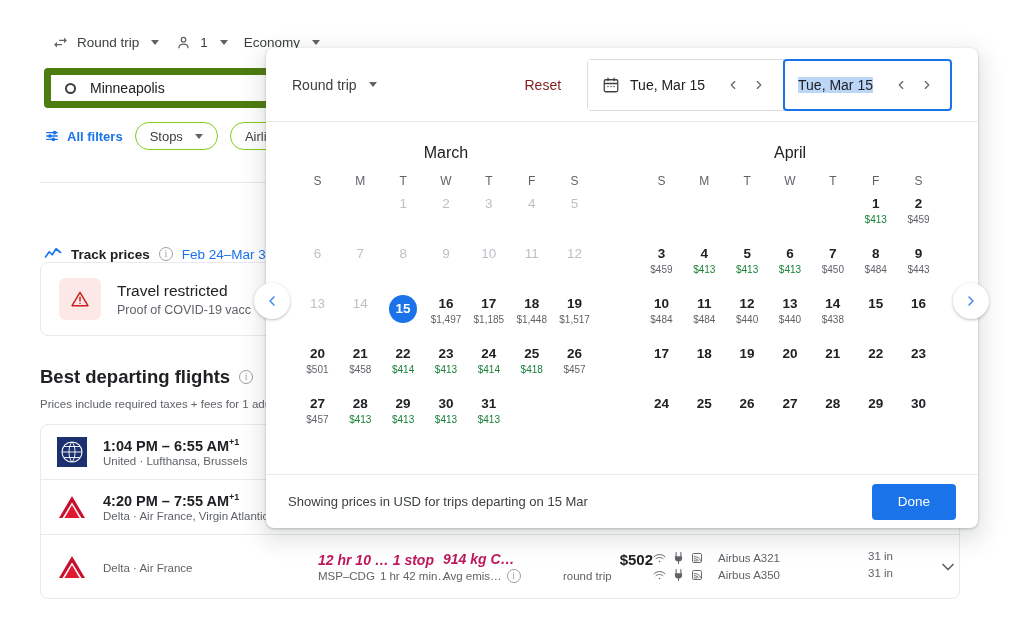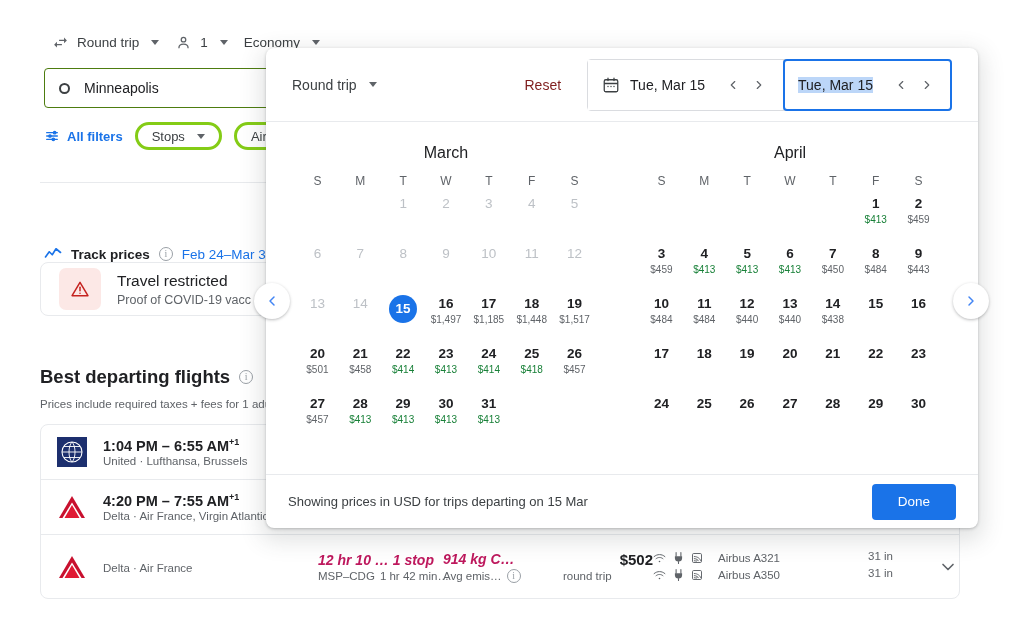--- a/index.html
+++ b/index.html
@@ -14,36 +14,36 @@
 
   
   .page { position: absolute; inset: 0; background:#fff; }
 
   .topbar { position:absolute; left:44px; top:28px; display:flex; align-items:center; gap:0; }
   .tb-item { display:flex; align-items:center; gap:8px; padding:6px 8px; font-size:13.5px; color:#3c4043; cursor:pointer; border-radius:4px; white-space:nowrap; }
   .caret { width:0;height:0;border-left:4px solid transparent;border-right:4px solid transparent;border-top:5px solid #5f6368; margin-left:4px; }
   .ic { display:inline-flex; align-items:center; justify-content:center; }
 
   .searchbox { position:absolute; left:44px; top:68px; width:300px; height:40px;
-    border:1px solid #4d7c0f; border-radius:4px; display:flex; align-items:center; padding:0 14px; gap:14px; background:#fff; }
+    border:7px solid #4d7c0f; border-radius:4px; display:flex; align-items:center; padding:0 14px; gap:14px; background:#fff; }
   .searchbox .ring { width:11px;height:11px;border:2px solid #3c4043;border-radius:50%; flex:none; }
   .searchbox .txt { font-size:14px; color:#202124; }
 
   .filterrow { position:absolute; left:44px; top:122px; display:flex; align-items:center; gap:12px; }
   .allfilters { display:flex; align-items:center; gap:7px; color:#1a73e8; font-size:13px; font-weight:600; cursor:pointer; }
-  .chip { height:28px; border:3px solid #84cc16; border-radius:16px; display:flex; align-items:center; gap:8px; padding:0 14px; font-size:13px; color:#3c4043; background:#fff; cursor:pointer; white-space:nowrap; }
+  .chip { height:28px; border:1px solid #84cc16; border-radius:16px; display:flex; align-items:center; gap:8px; padding:0 14px; font-size:13px; color:#3c4043; background:#fff; cursor:pointer; white-space:nowrap; }
 
   .hrule { position:absolute; left:40px; top:182px; width:700px; height:1px; background:#e8eaed; }
 
   .trackrow { position:absolute; left:44px; top:202px; display:flex; align-items:center; gap:9px; font-size:13.5px;margin-top:44px; }
   .trackrow .lbl { font-weight:600; color:#202124; }
   .trackrow .rng { color:#1a73e8; font-weight:500; }
   .infoic { width:14px;height:14px;border:1px solid #9aa0a6;border-radius:50%;color:#9aa0a6;font-size:10px;line-height:12px;text-align:center; font-family:"Liberation Serif",serif; }
 
-  .restrict { position:absolute; left:40px; top:262px; width:280px; height:54px;
+  .restrict { position:absolute; left:40px; top:262px; width:280px; height:74px;
     border:1px solid #e8eaed; border-radius:8px; background:#fff; display:flex; align-items:center; padding:0 18px; gap:16px; }
   .restrict .warnbox { width:42px;height:42px;border-radius:7px;background:#fce8e6; display:flex;align-items:center;justify-content:center; flex:none; }
   .restrict .t1 { font-size:15.5px; color:#202124; white-space:nowrap; }
   .restrict .t2 { font-size:12.5px; color:#5f6368; margin-top:3px; white-space:nowrap; }
 
   .bestdep { position:absolute; left:40px; top:366px; display:flex; align-items:center; gap:9px; }
   .bestdep .h { font-size:18.5px; font-weight:bold; color:#202124; }
   .pricesnote { position:absolute; left:40px; top:398px; font-size:11.5px; color:#5f6368; }
 
   .flightlist { position:absolute; left:40px; top:424px; width:920px; border:1px solid #e8eaed; border-radius:8px; background:#fff; overflow:hidden; }

